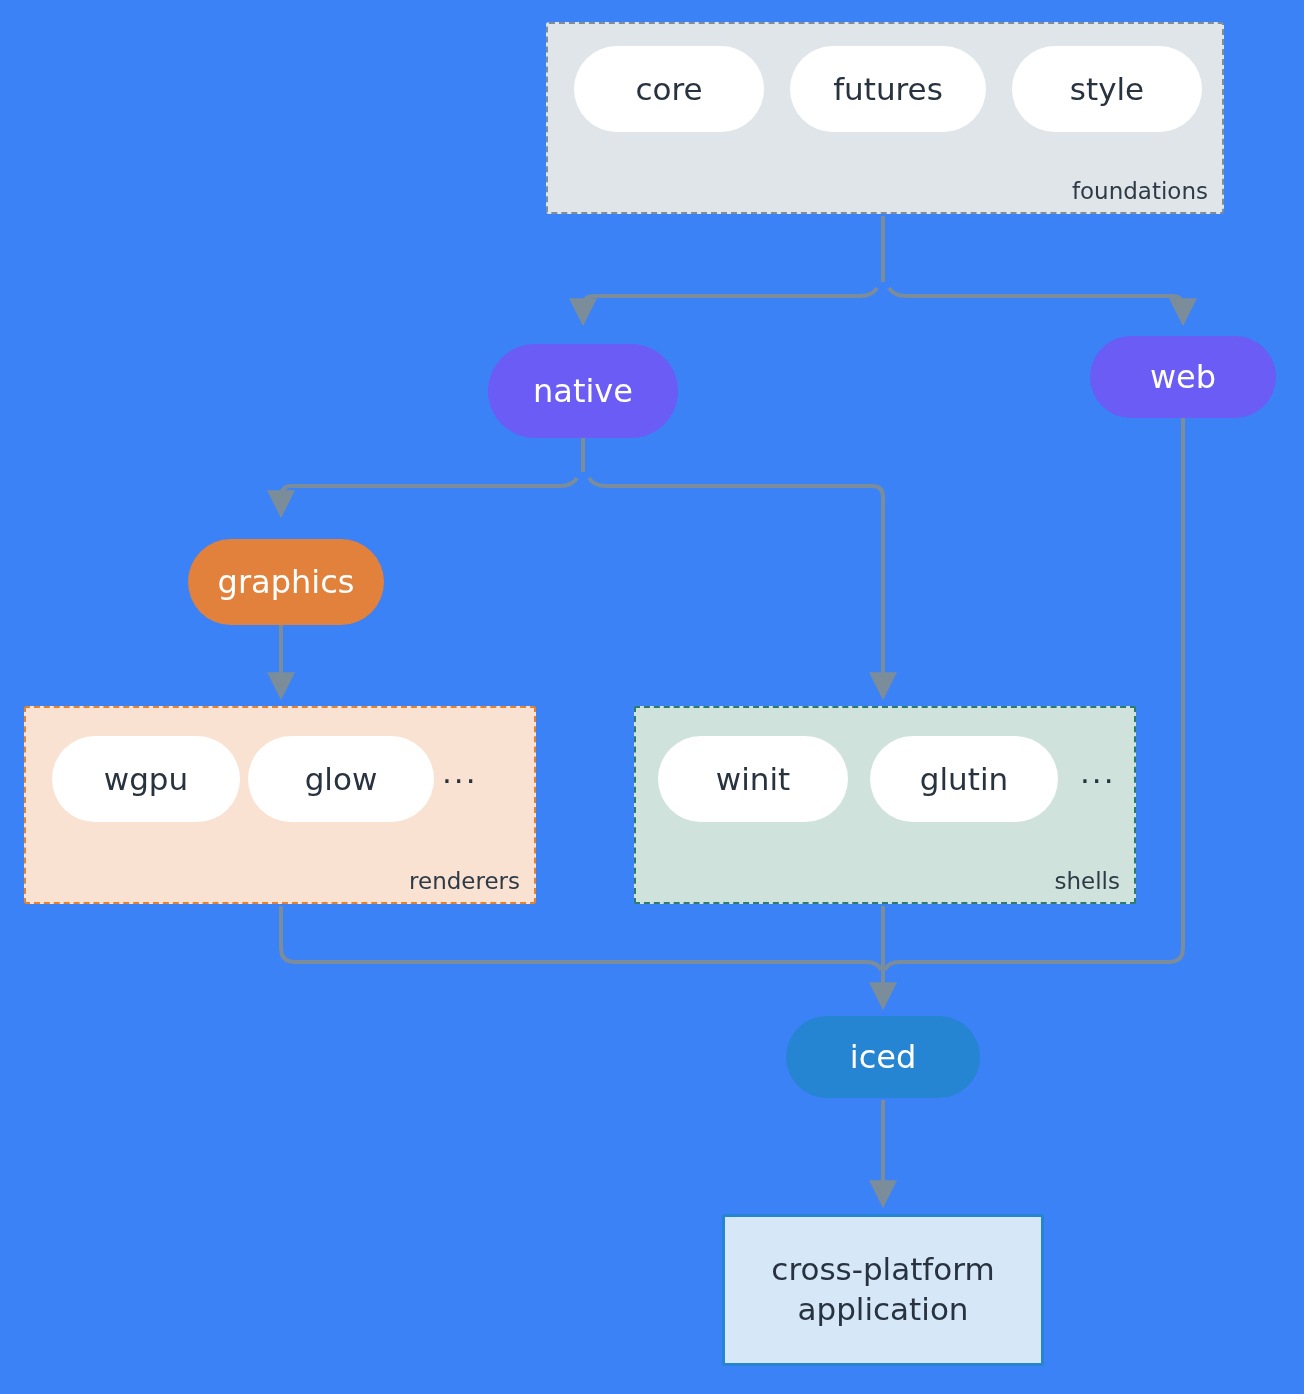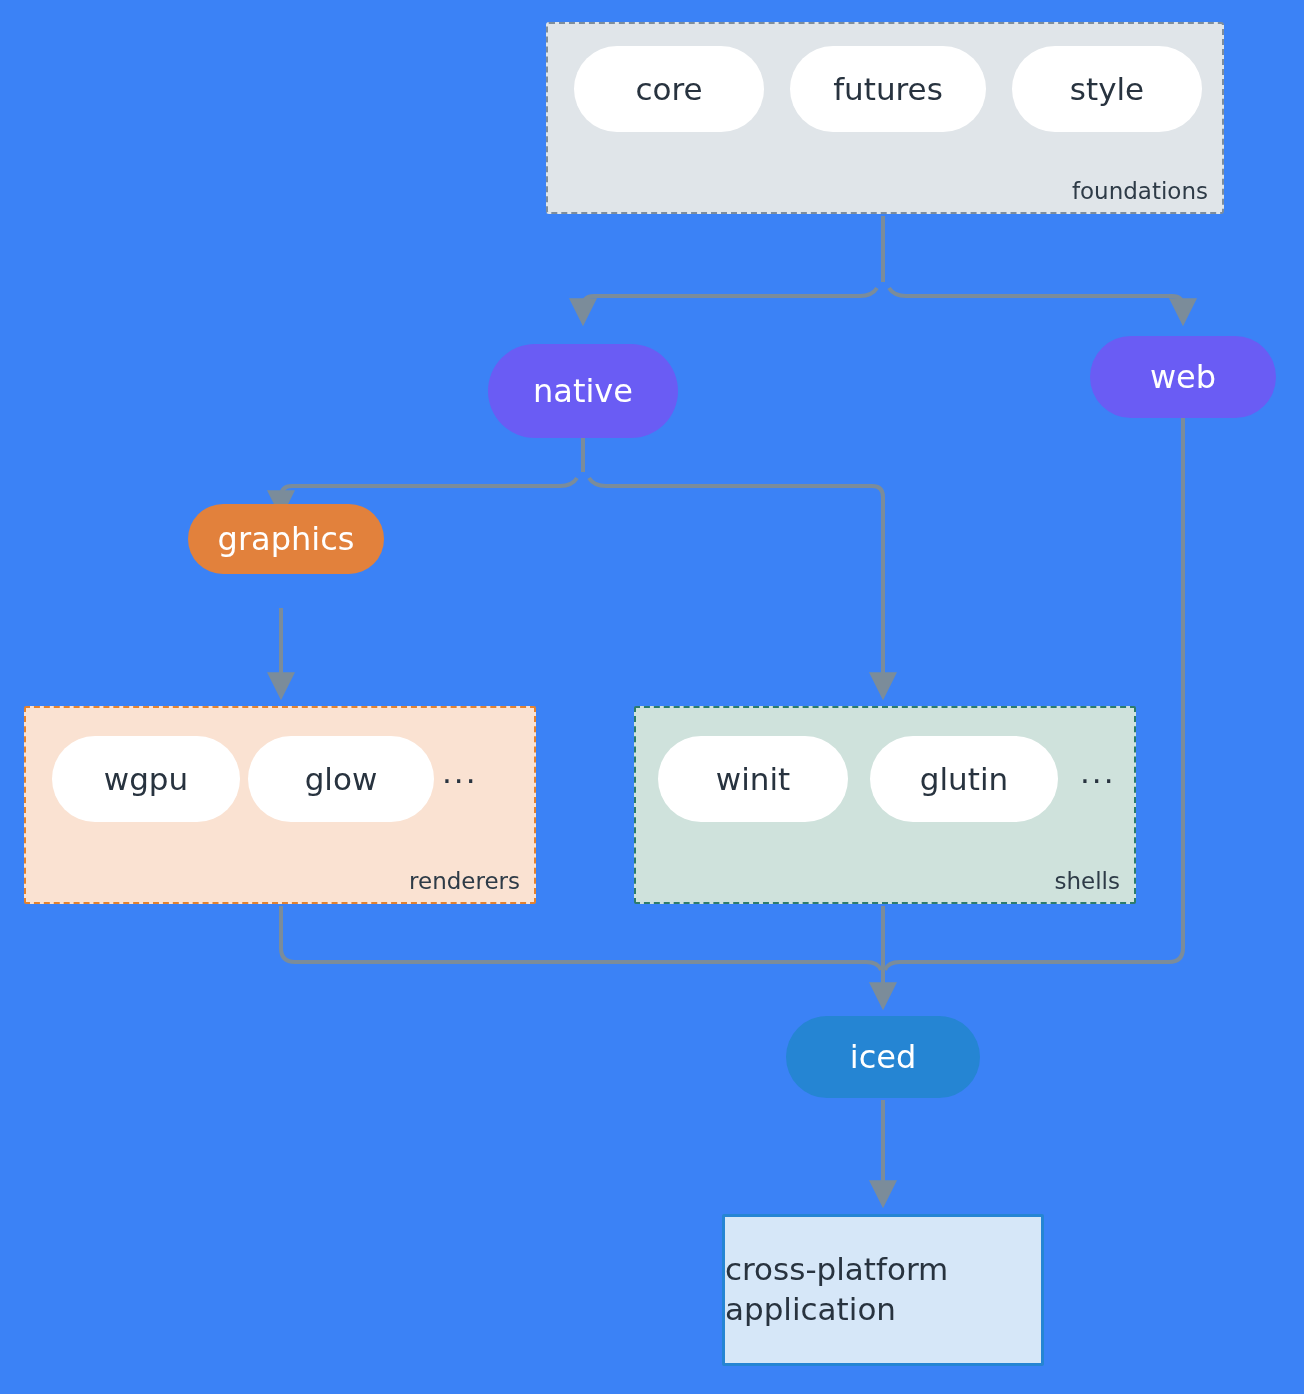--- a/index.html
+++ b/index.html
@@ -98,34 +98,35 @@
     display: flex;
     align-items: center;
     justify-content: center;
     border-radius: 999px;
     color: #ffffff;
     font-size: 32px;
     white-space: nowrap;
   }
   #node-native { left: 488px; top: 344px; width: 190px; height: 94px; background: #6a5cf4; }
   #node-web    { left: 1090px; top: 336px; width: 186px; height: 82px; background: #6a5cf4; }
-  #node-graphics { left: 188px; top: 504px; width: 196px; height: 70px; background: #e2813c; }
+  #node-graphics { left: 188px; top: 539px; width: 196px; height: 86px; background: #e2813c; }
   #node-iced   { left: 786px; top: 1016px; width: 194px; height: 82px; background: #2585d3; }
 
   
   #node-application {
     position: absolute;
     left: 722px;  top: 1214px;
     width: 322px; height: 152px;
     box-sizing: border-box;
     background: #d6e7f8;
     border: 3px solid #2585d3;
     border-radius: 2px;
     display: flex;
     flex-direction: column;
+    align-items: center;
     justify-content: center;
     color: #28333f;
     font-size: 31px;
     line-height: 1.28;
   }
 </style>
 </head>
 <body>
 
 <div id="stage">

